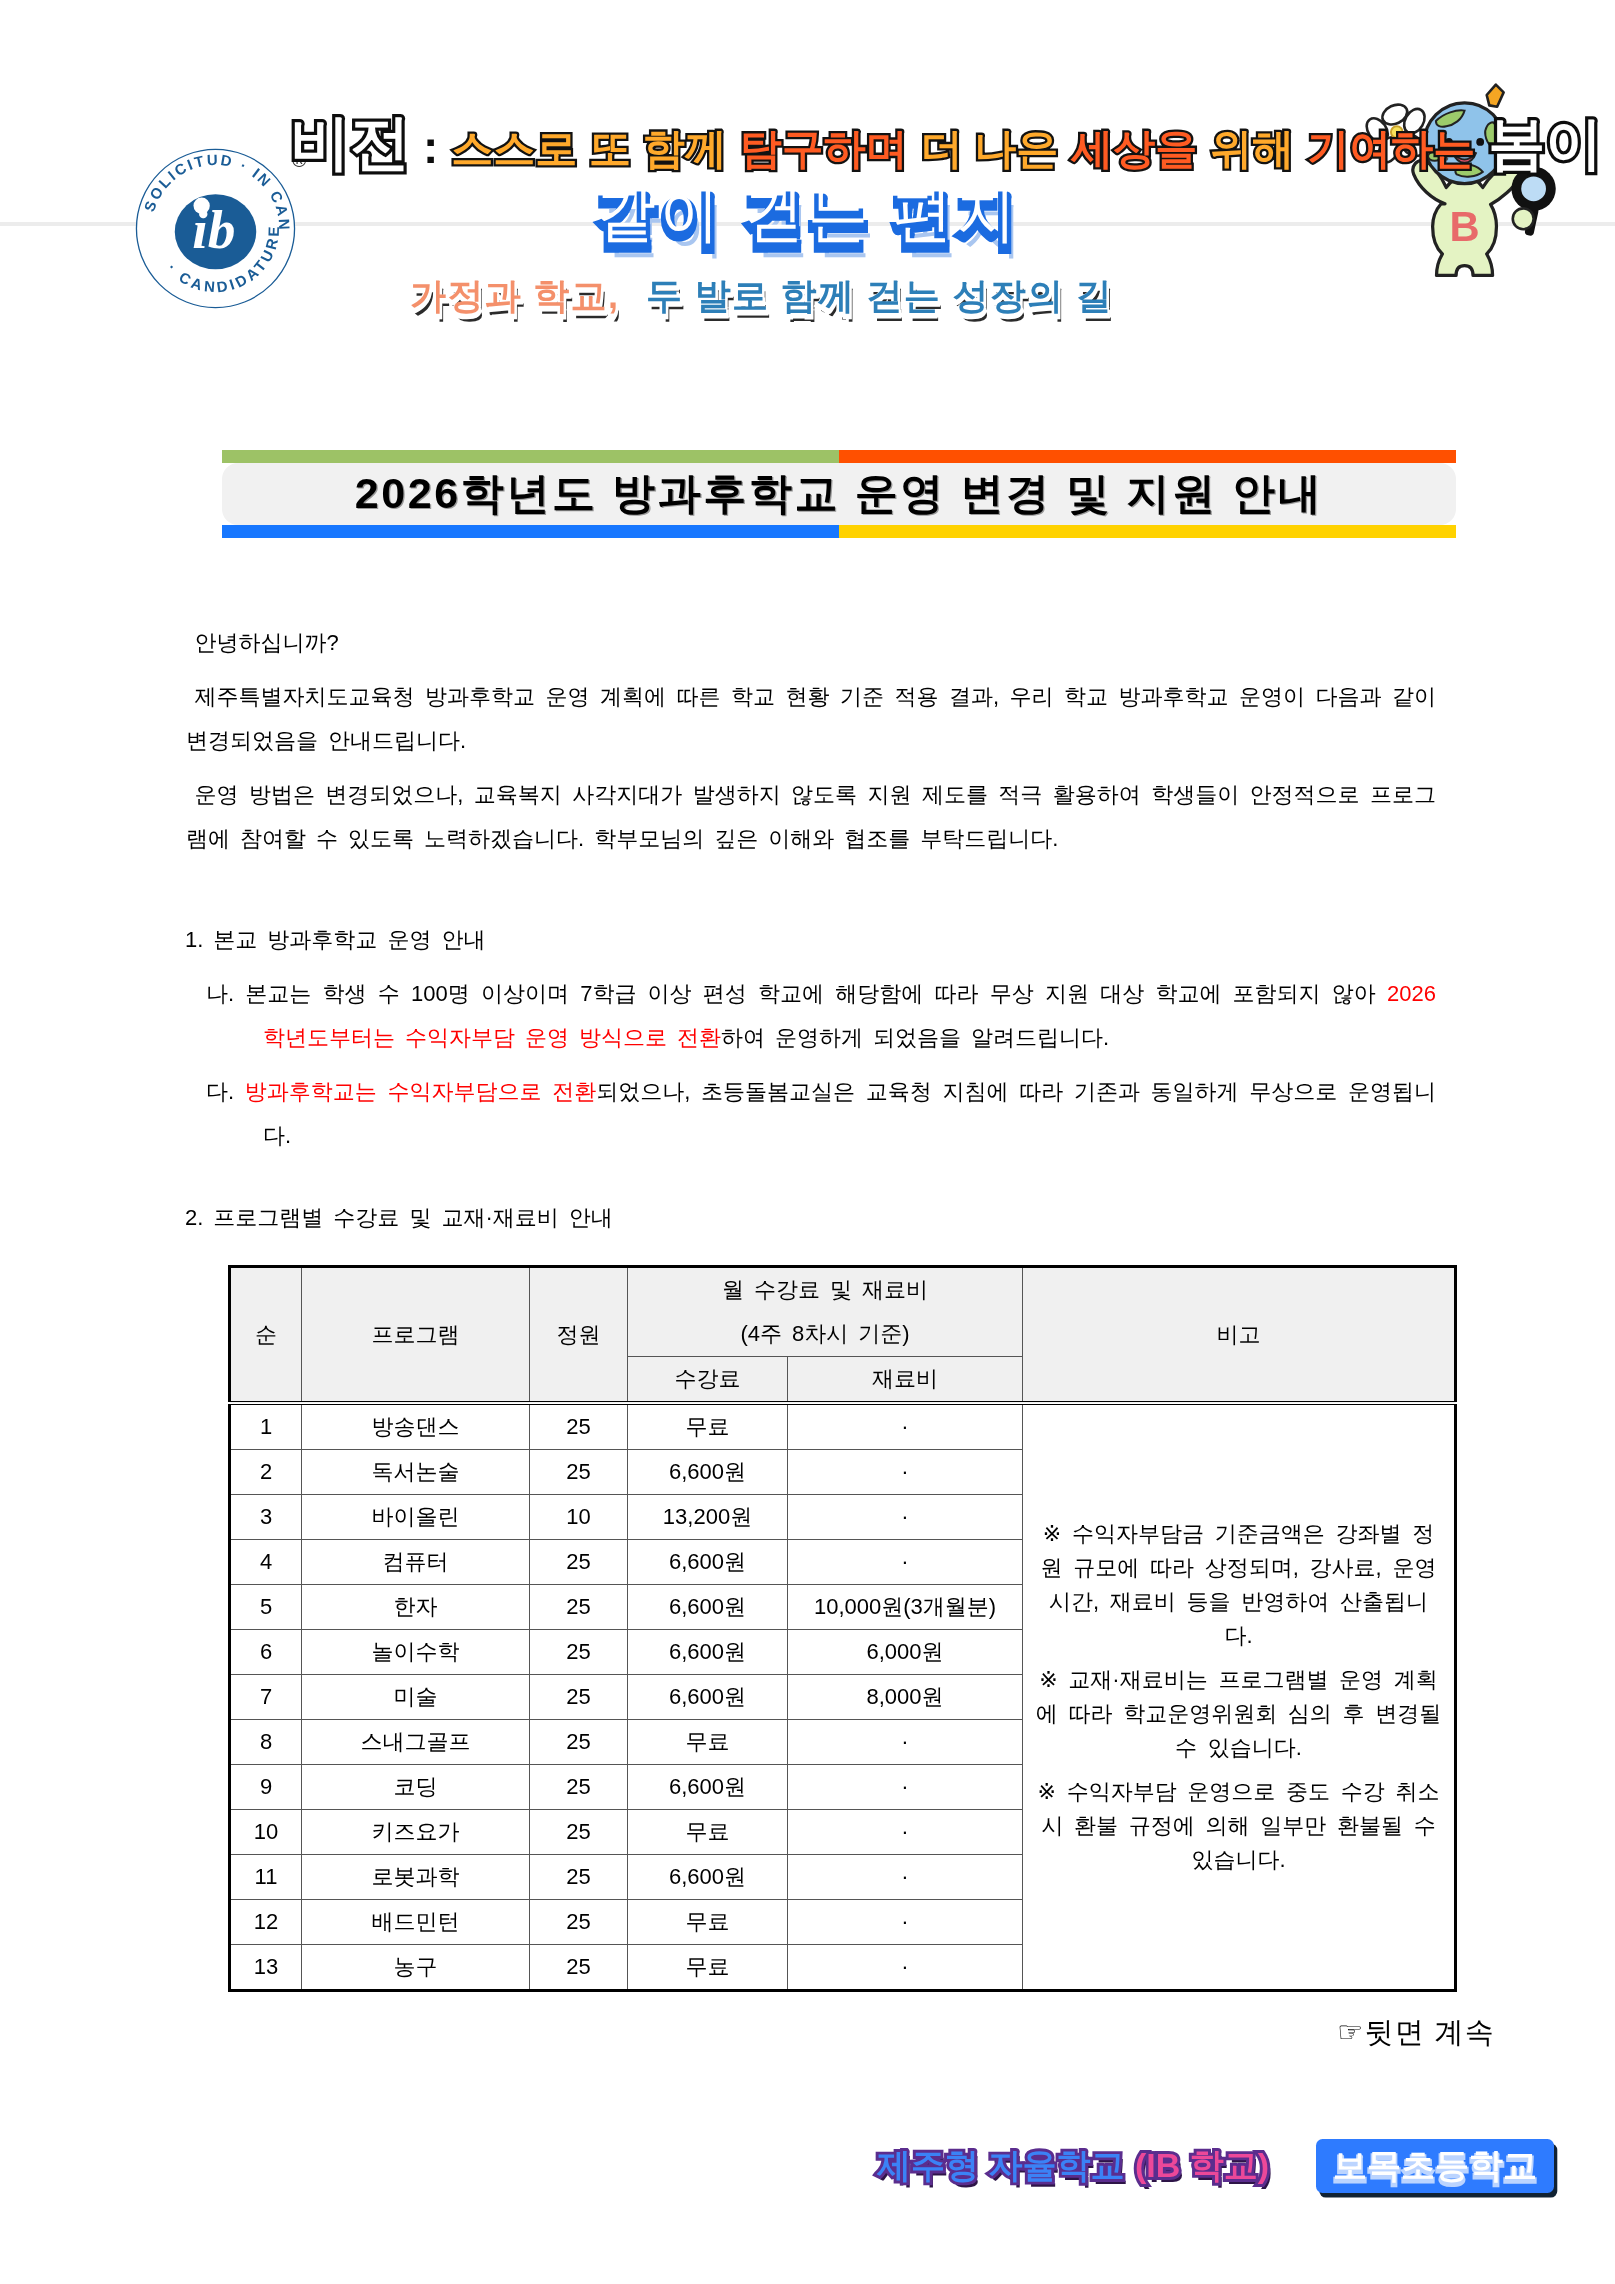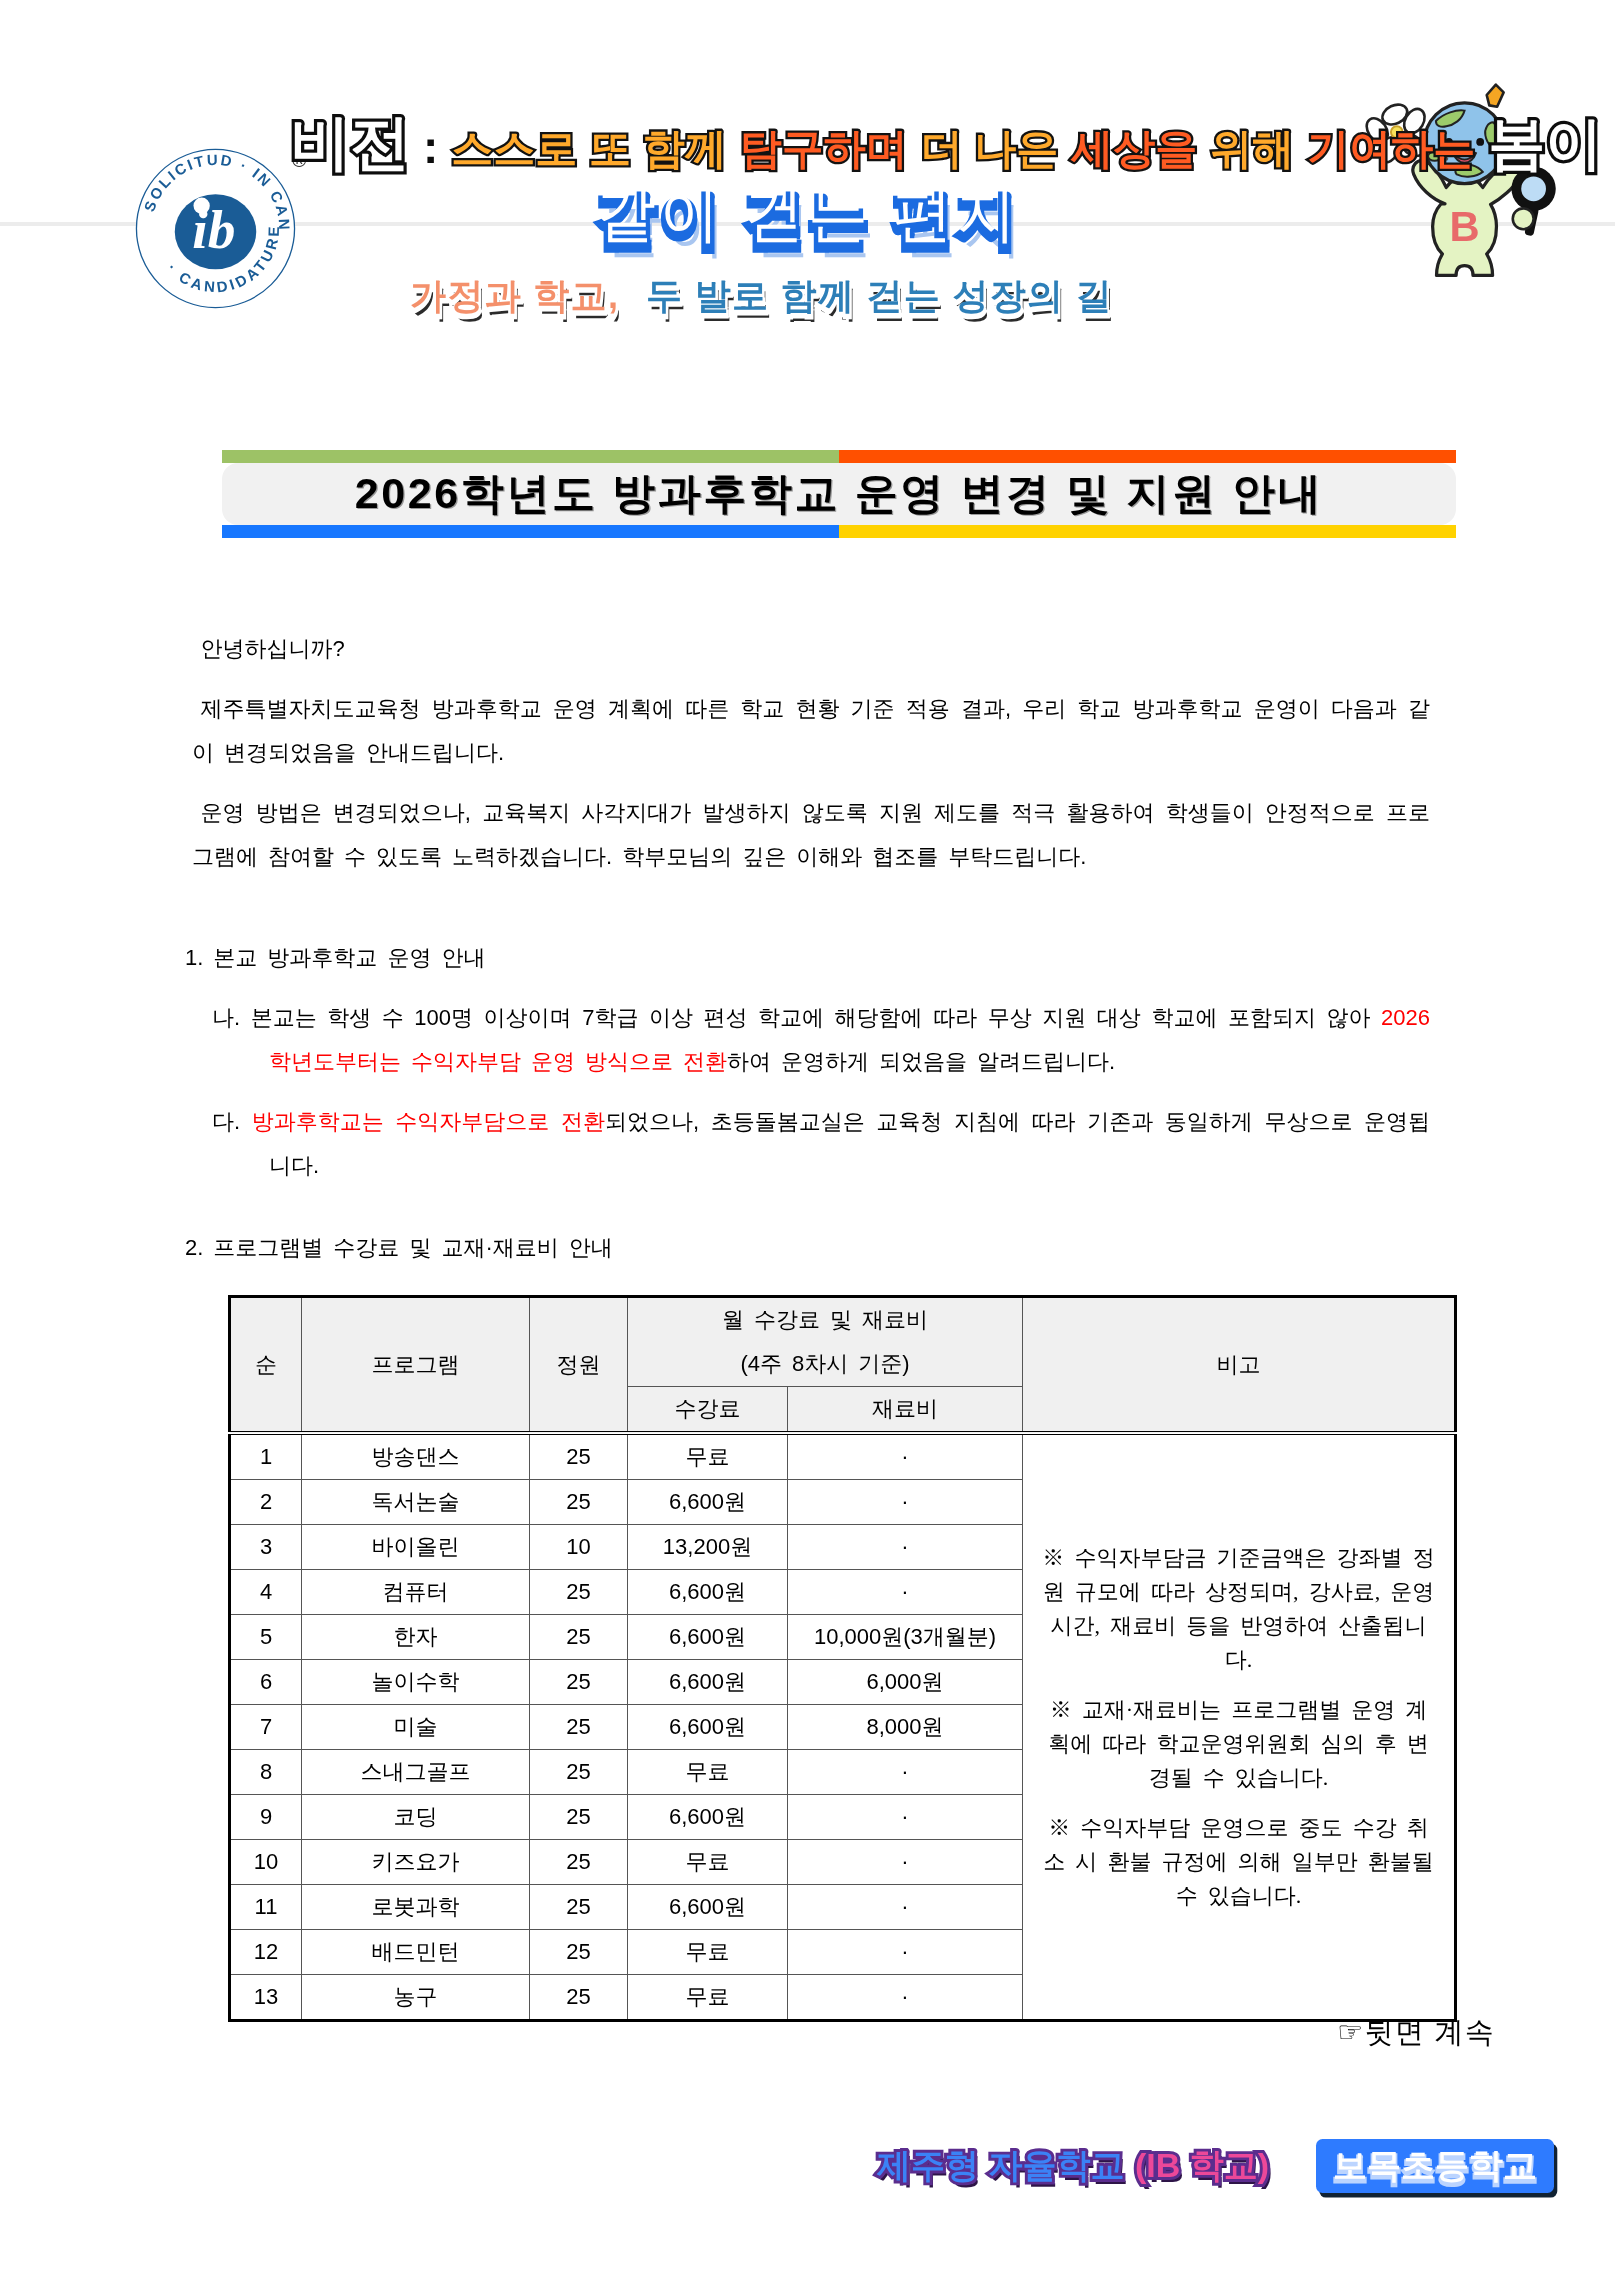--- a/index.html
+++ b/index.html
@@ -64,21 +64,21 @@
     display:flex;align-items:center;justify-content:center;
     font-size:43px;font-weight:800;letter-spacing:2.6px;
     text-shadow:1.3px 1.3px 0 #999;
     border-radius:16px;
   }
   
   #flow{
     position:absolute;left:176px;top:611px;width:1270px;
     font-size:22px;line-height:44px;text-align:justify;word-spacing:3.9px;
   }
-  #flow p{margin:16px;}
+  #flow p{margin:10px;}
   .indented{text-indent:8.5px;}
   .red{color:#F00;}
   .sec-heading{margin-left:9px !important;text-align:left;}
   .sec1-heading{margin-top:57px !important;}
   .sec2-heading{margin-top:38px !important;}
   .item{padding-left:77px;text-indent:-57px;}
   
   #fee-table{
     margin:25px 0 0 52px;
     border-collapse:collapse;width:1225px;table-layout:fixed;
@@ -96,21 +96,21 @@
     text-align:center;vertical-align:middle;
     padding:0 2.6px;
   }
   #fee-table thead th{background:#F0F0F0;font-weight:400;}
   #fee-table thead tr.h1 th{height:60px;}
   #fee-table thead tr.h2 th{height:37px;}
   #fee-table thead{border-bottom:4.6px double #000;}
   #fee-table tbody td{height:32px;}
   td.remarks{
     text-align:justify;vertical-align:top;
-    padding:6.5px 10.4px;line-height:34px;word-spacing:4.6px;font-family:Liberation Serif, serif;
+    padding:6.5px 10.4px;line-height:34px;word-spacing:4.6px;
   }
   td.remarks p{margin:0;}
   
   #continue-note{
     position:absolute;right:121px;top:2013px;
     font-size:29px;letter-spacing:1.3px;
   }
   #footer-badges{
     position:absolute;right:62px;top:2139px;
     display:flex;align-items:center;gap:47px;

